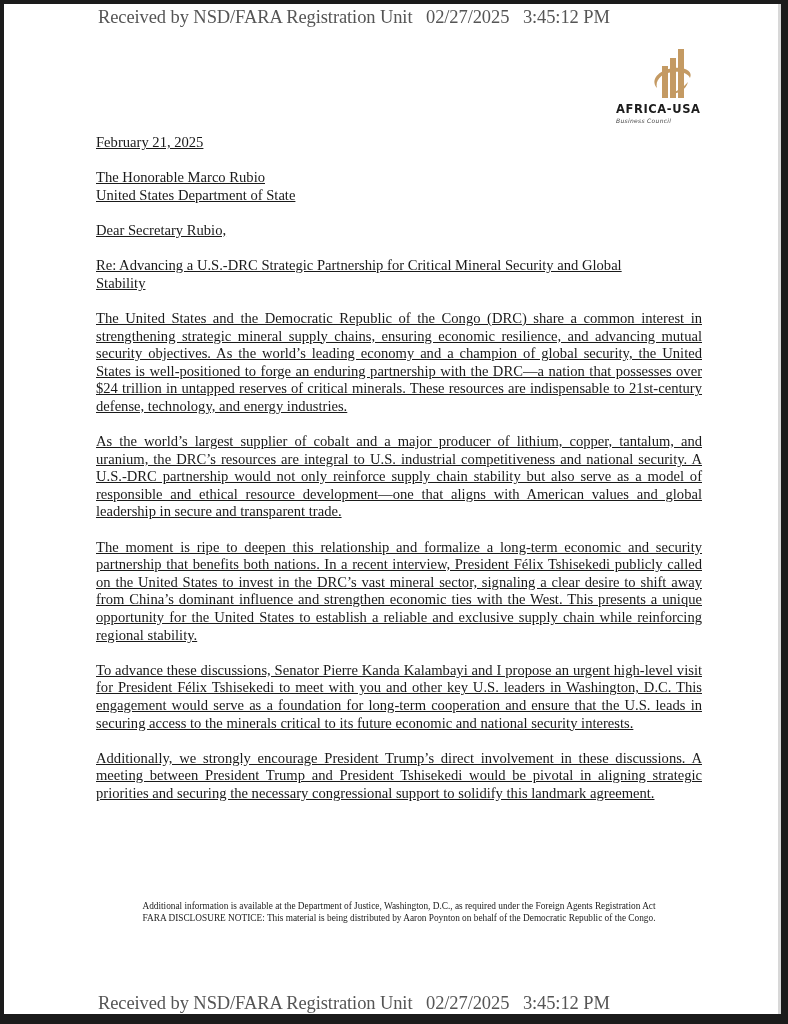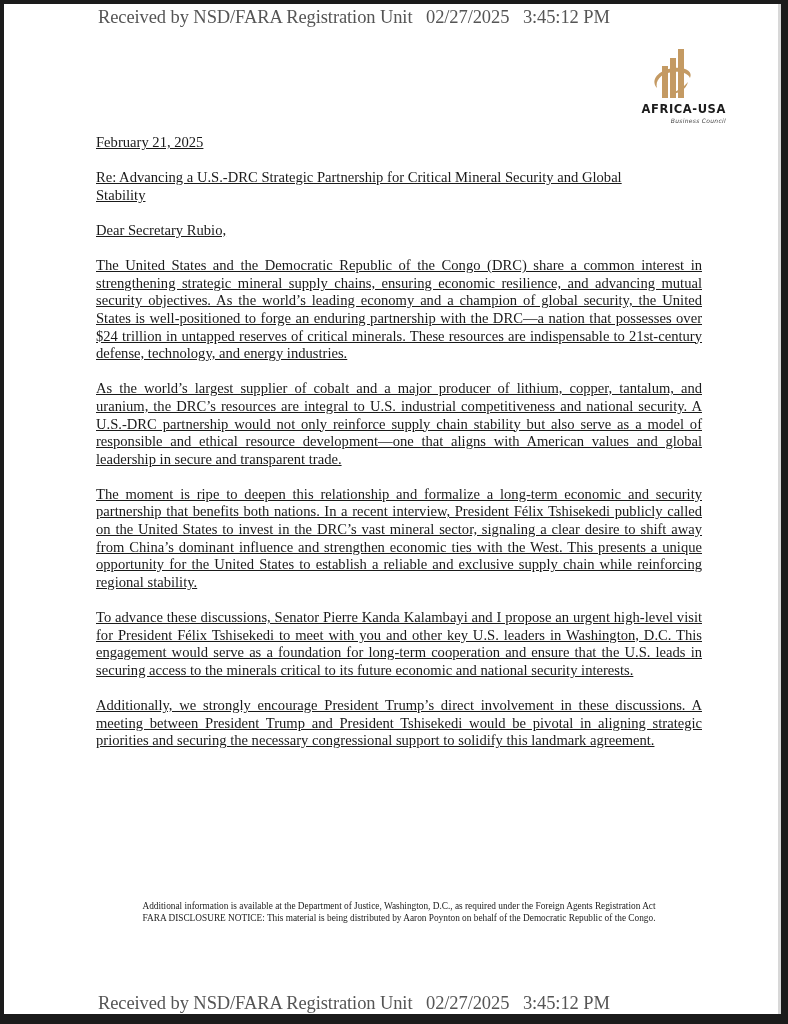--- a/index.html
+++ b/index.html
@@ -31,21 +31,21 @@
     }
     .stamp.top { top: 3px; }
     .stamp.bottom { top: 989px; }
 
     .logo {
       position: absolute;
       left: 612px;
       top: 40px;
       width: 110px;
       height: 92px;
-      text-align: right;
+      text-align: left;
     }
     .logo svg { display: block; margin: 0 auto; }
     .logo-name {
       font-family: "DejaVu Sans", sans-serif;
       font-weight: bold;
       font-size: 11.5px;
       letter-spacing: 0.6px;
       color: #1c1c1c;
       margin-top: 2px;
     }
@@ -99,25 +99,27 @@
       </g>
     </svg>
     <div class="logo-name">AFRICA-USA</div>
     <div class="logo-sub">Business Council</div>
   </div>
 
   <div class="body">
     <div class="block">February 21, 2025</div>
 
     <div class="block">
+      <span class="line">The Honorable Marco Rubio</span>
+      <span class="line">United States Department of State</span>
     </div>
 
+    <div class="block">Dear Secretary Rubio,</div>
+
     <div class="block" style="width:560px">Re: Advancing a U.S.-DRC Strategic Partnership for Critical Mineral Security and Global Stability</div>
-
-    <div class="block">Dear Secretary Rubio,</div>
 
     <div class="block justify">The United States and the Democratic Republic of the Congo (DRC) share a common interest in strengthening strategic mineral supply chains, ensuring economic resilience, and advancing mutual security objectives. As the world’s leading economy and a champion of global security, the United States is well-positioned to forge an enduring partnership with the DRC—a nation that possesses over $24 trillion in untapped reserves of critical minerals. These resources are indispensable to 21st-century defense, technology, and energy industries.</div>
     <div class="block justify">As the world’s largest supplier of cobalt and a major producer of lithium, copper, tantalum, and uranium, the DRC’s resources are integral to U.S. industrial competitiveness and national security. A U.S.-DRC partnership would not only reinforce supply chain stability but also serve as a model of responsible and ethical resource development—one that aligns with American values and global leadership in secure and transparent trade.</div>
     <div class="block justify">The moment is ripe to deepen this relationship and formalize a long-term economic and security partnership that benefits both nations. In a recent interview, President Félix Tshisekedi publicly called on the United States to invest in the DRC’s vast mineral sector, signaling a clear desire to shift away from China’s dominant influence and strengthen economic ties with the West. This presents a unique opportunity for the United States to establish a reliable and exclusive supply chain while reinforcing regional stability.</div>
     <div class="block justify">To advance these discussions, Senator Pierre Kanda Kalambayi and I propose an urgent high-level visit for President Félix Tshisekedi to meet with you and other key U.S. leaders in Washington, D.C. This engagement would serve as a foundation for long-term cooperation and ensure that the U.S. leads in securing access to the minerals critical to its future economic and national security interests.</div>
     <div class="block justify">Additionally, we strongly encourage President Trump’s direct involvement in these discussions. A meeting between President Trump and President Tshisekedi would be pivotal in aligning strategic priorities and securing the necessary congressional support to solidify this landmark agreement.</div>
   </div>
 
   <div class="notice">
     <div>Additional information is available at the Department of Justice, Washington, D.C., as required under the Foreign Agents Registration Act</div>

